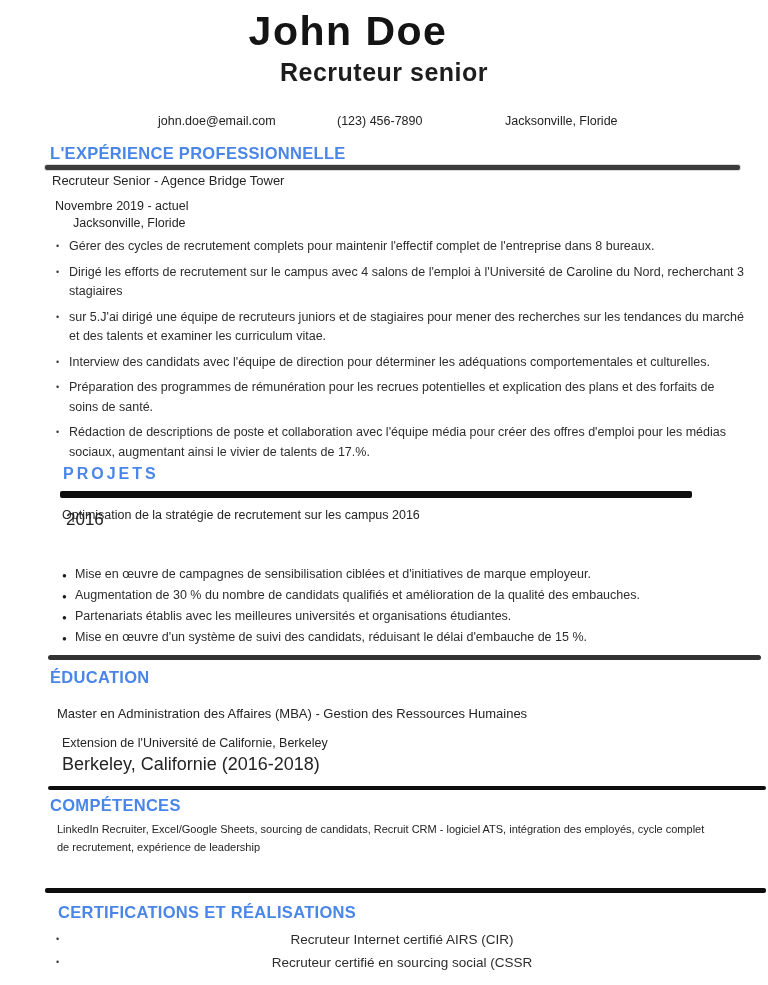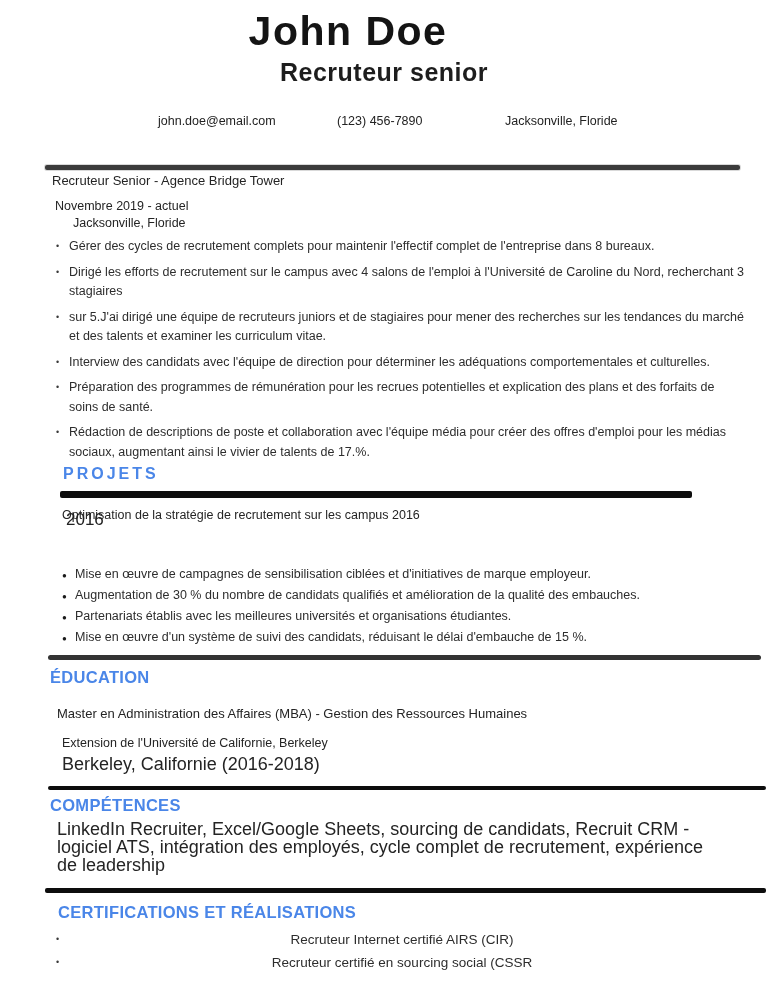--- a/index.html
+++ b/index.html
@@ -66,21 +66,21 @@
   .proj-bullets li::before { content: "●"; position: absolute; left: 0; top: 1px; font-size: 8px; color: #1a1a1a; line-height: 21px; }
 
   
   .t-edu { top: 668px; left: 50px; }
   .edu-degree { top: 706px; left: 57px; font-size: 13px; color: #242424; }
   .edu-school { top: 736px; left: 62px; font-size: 12.5px; color: #242424; }
   .edu-locdate{ top: 754px; left: 62px; font-size: 18px; color: #242424; }
 
   
   .t-skill { top: 796px; left: 50px; }
-  .skill-text { top: 820px; left: 57px; width: 655px; font-size: 18px; line-height: 18px; color: #242424; }
+  .skill-text { top: 820px; left: 57px; width: 655px; font-size: 11px; line-height: 18px; color: #242424; }
 
   
   .t-cert { top: 903px; left: 58px; }
   .cert-bullets { top: 928px; left: 55px; width: 680px; font-size: 13.5px; }
   .cert-bullets li { position: relative; padding-left: 14px; line-height: 23px; text-align: center; }
   .cert-bullets li::before { content: "•"; position: absolute; left: 1px; top: 0; font-size: 9px; color: #3a3a3a; line-height: 23px; }
 </style>
 </head>
 <body>
 
@@ -88,20 +88,21 @@
 
   <h1 class="abs name">John Doe</h1>
   <h2 class="abs subtitle">Recruteur senior</h2>
 
   <div class="abs contact-row">
     <span class="contact-item c-email">john.doe@email.com</span>
     <span class="contact-item c-phone">(123) 456-7890</span>
     <span class="contact-item c-loc">Jacksonville, Floride</span>
   </div>
 
+  <h3 class="abs sec-title t-exp">L'EXPÉRIENCE PROFESSIONNELLE</h3>
   <div class="abs rule rule-exp"></div>
   <p class="abs job-title">Recruteur Senior - Agence Bridge Tower</p>
   <p class="abs job-dates">Novembre 2019 - actuel</p>
   <p class="abs job-loc">Jacksonville, Floride</p>
   <ul class="abs bullets exp-bullets">
     <li>Gérer des cycles de recrutement complets pour maintenir l'effectif complet de l'entreprise dans 8 bureaux.</li>
     <li>Dirigé les efforts de recrutement sur le campus avec 4 salons de l'emploi à l'Université de Caroline du Nord, recherchant 3 stagiaires</li>
     <li>sur 5.J'ai dirigé une équipe de recruteurs juniors et de stagiaires pour mener des recherches sur les tendances du marché et des talents et examiner les curriculum vitae.</li>
     <li>Interview des candidats avec l'équipe de direction pour déterminer les adéquations comportementales et culturelles.</li>
     <li>Préparation des programmes de rémunération pour les recrues potentielles et explication des plans et des forfaits de soins de santé.</li>

